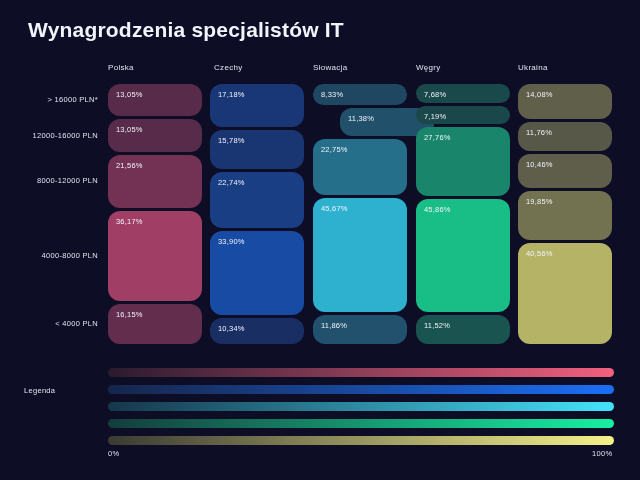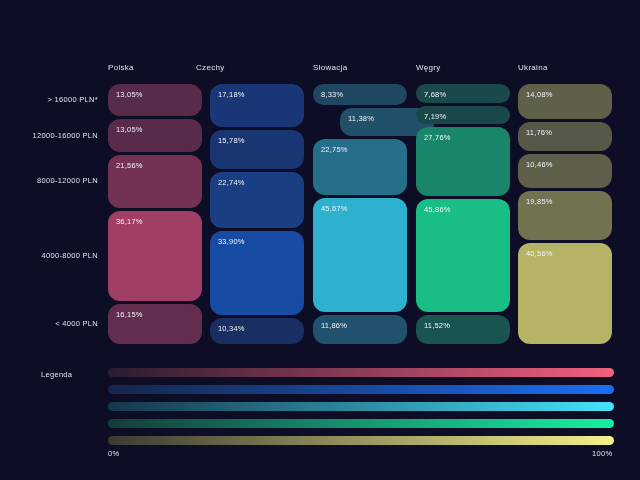--- a/index.html
+++ b/index.html
@@ -64,25 +64,24 @@
     top: 6px;
     font-size: 7.5px;
     color: #f0f2fa;
     letter-spacing: 0.2px;
     white-space: nowrap;
   }
   
   #legend-label {
     position: absolute;
     left: 24px;
-    top: 370px;
-    font-size: 7.5px;
-    color: #dfe3ef;
-    letter-spacing: 0.3px;
-    margin-left: 17px;
+    top: 386px;
+    font-size: 7.5px;
+    color: #dfe3ef;
+    letter-spacing: 0.3px;
   }
   .legend-bar {
     position: absolute;
     left: 108px;
     width: 506px;
     height: 9px;
     border-radius: 5px;
   }
   .legend-axis {
     position: absolute;
@@ -92,24 +91,25 @@
     letter-spacing: 0.3px;
   }
   #axis-min { left: 108px; }
   #axis-max { left: 592px; }
 </style>
 </head>
 <body>
 
 <div id="canvas">
 
+  <div id="title">Wynagrodzenia specjalistów IT</div>
 
   <div id="col-headers">
       <div class="col-header" style="left: 108px;">Polska</div>
-      <div class="col-header" style="left: 196px;">Czechy</div>
+      <div class="col-header" style="left: 214px;">Czechy</div>
       <div class="col-header" style="left: 313px;">Słowacja</div>
       <div class="col-header" style="left: 416px;">Węgry</div>
       <div class="col-header" style="left: 518px;">Ukraina</div>
     </div>
   <div id="row-labels">
       <div class="row-label" style="right: 542px; top: 95.1852px;">&gt; 16000 PLN*</div>
       <div class="row-label" style="right: 542px; top: 130.556px;">12000-16000 PLN</div>
       <div class="row-label" style="right: 542px; top: 176.481px;">8000-12000 PLN</div>
       <div class="row-label" style="right: 542px; top: 251.08px;">4000-8000 PLN</div>
       <div class="row-label" style="right: 542px; top: 318.97px;">&lt; 4000 PLN</div>

